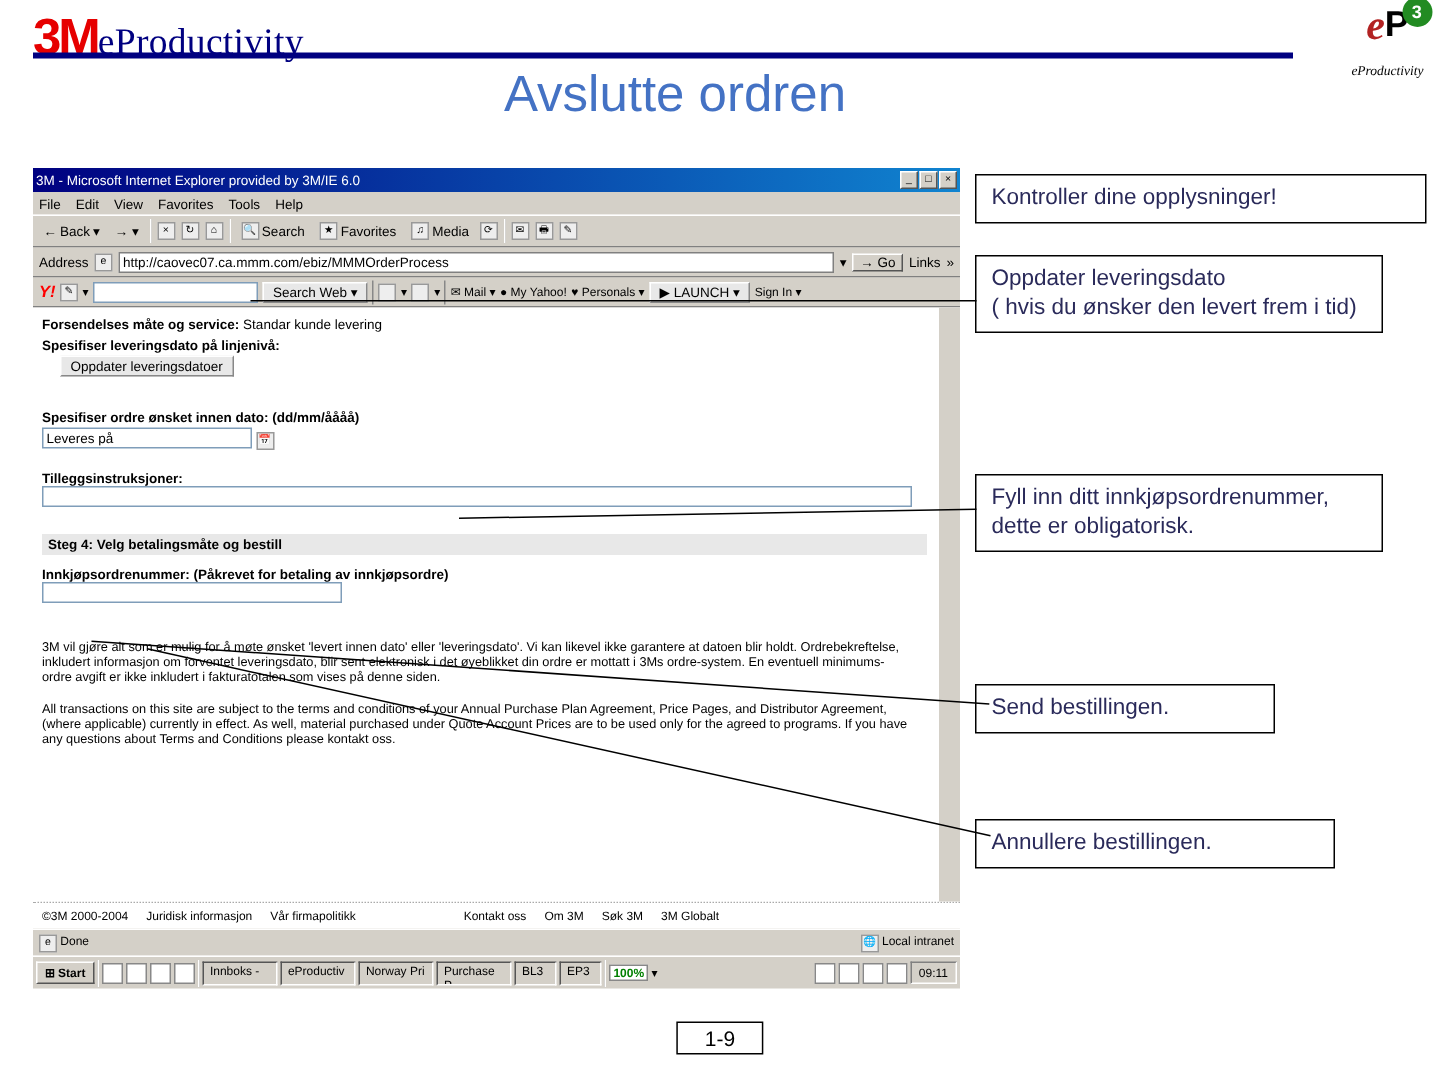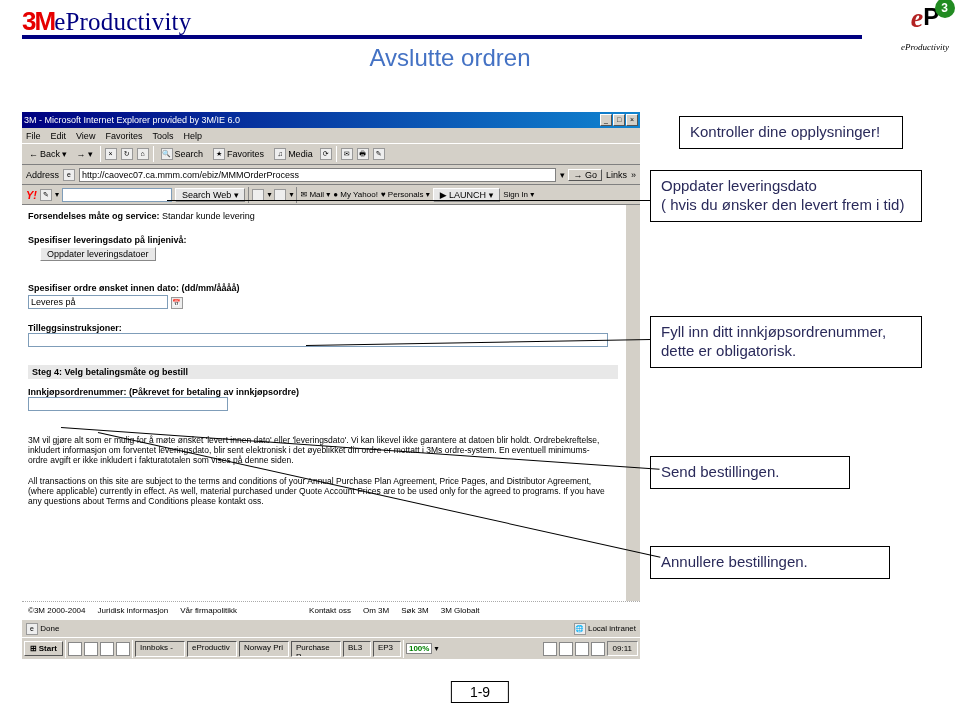--- a/index.html
+++ b/index.html
@@ -22,21 +22,21 @@
   .logo-left {
     display: flex;
     align-items: baseline;
     padding-left: 22px;
     padding-top: 6px;
   }
   .logo-3m {
     font-family: Arial Black, Arial, sans-serif;
     font-weight: 900;
     color: #E60000;
-    font-size: 26px;
+    font-size: 34px;
     letter-spacing: -2px;
   }
   .logo-eprod {
     color: #000080;
     font-size: 25px;
     font-weight: normal;
     letter-spacing: 0.2px;
     font-family: 'Times New Roman', serif;
   }
   .logo-right {
@@ -93,21 +93,21 @@
     height: 4px;
     width: 840px;
     background: #000080;
   }
   .page-title {
     position: absolute;
     top: 44px;
     left: 0; right: 0;
     text-align: center;
     color: #4472C4;
-    font-size: 24px;
+    font-size: 34px;
     font-family: Arial, sans-serif;
     padding-left: 20px;
   }
   .page-title span { margin-left: -80px; }
   
   .shot {
     position: absolute;
     top: 112px;
     left: 22px;
     width: 618px;
@@ -318,21 +318,21 @@
   .callout {
     position: absolute;
     border: 1.5px solid #000;
     background: #fff;
     padding: 6px 10px;
     font-size: 15px;
     line-height: 1.25;
     color: #2a2a5a;
     font-family: Arial, sans-serif;
   }
-  .c1 { top: 116px; left: 679px; width: 224px; }
+  .c1 { top: 116px; left: 650px; width: 301px; }
   .c2 { top: 170px; left: 650px; width: 272px; }
   .c3 { top: 316px; left: 650px; width: 272px; }
   .c4 { top: 456px; left: 650px; width: 200px; }
   .c5 { top: 546px; left: 650px; width: 240px; }
   
   .leader {
     position: absolute;
     border-top: 1.2px solid #000;
     transform-origin: left center;
   }
@@ -436,21 +436,21 @@
   </div>
 
   <div class="content">
     <div class="scrollup">▲</div>
 
     <div style="margin-top:2px">
       <span class="bold">Forsendelses måte og service:</span>
       <span>Standar kunde levering</span>
     </div>
 
-    <div style="margin-top:14px" class="bold">Spesifiser leveringsdato på linjenivå:</div>
+    <div style="margin-top:4px" class="bold">Spesifiser leveringsdato på linjenivå:</div>
     <div style="margin-top:2px; margin-left:12px">
       <span class="field-btn">Oppdater leveringsdatoer</span>
     </div>
 
     <div style="margin-top:22px" class="bold">Spesifiser ordre ønsket innen dato: (dd/mm/åååå)</div>
     <div style="margin-top:2px">
       <input class="inputline" style="width: 140px;" value="Leveres på">
       <span class="tico">📅</span>
     </div>
 

